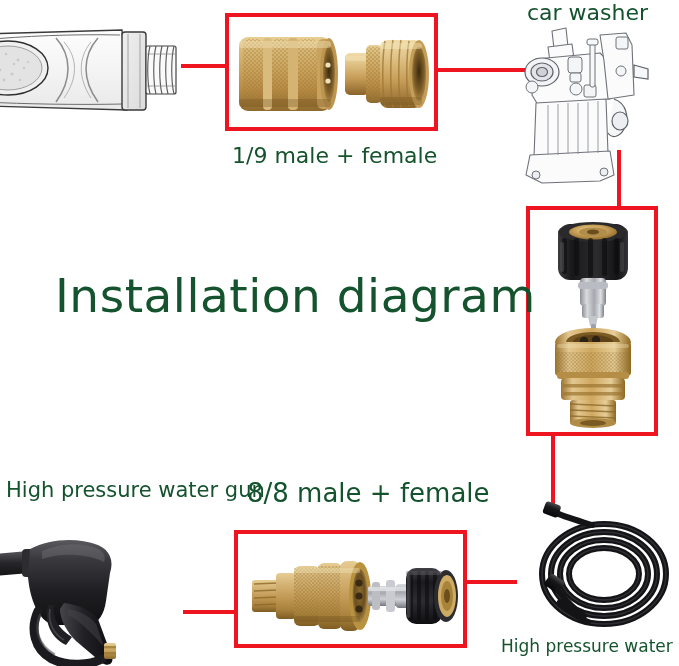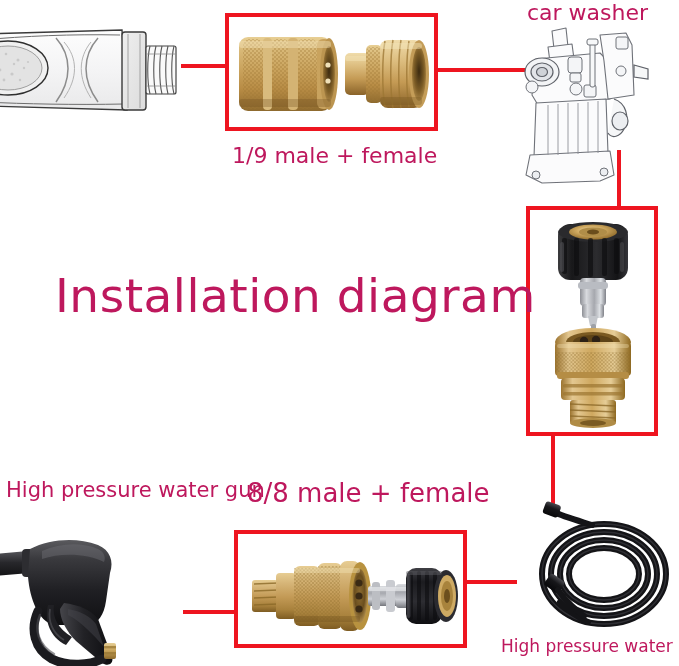--- a/index.html
+++ b/index.html
@@ -13,21 +13,21 @@
   }
   #stage {
     position: relative;
     width: 679px;
     height: 666px;
     background: #ffffff;
     overflow: hidden;
   }
   .lbl {
     position: absolute;
-    color: #be185d;
+    color: #14532d;
     font-family: "DejaVu Sans", "Liberation Sans", sans-serif;
     white-space: nowrap;
     line-height: 1;
   }
   .redbox {
     position: absolute;
     border: 4px solid #ee1520;
     box-sizing: border-box;
     background: transparent;
   }

